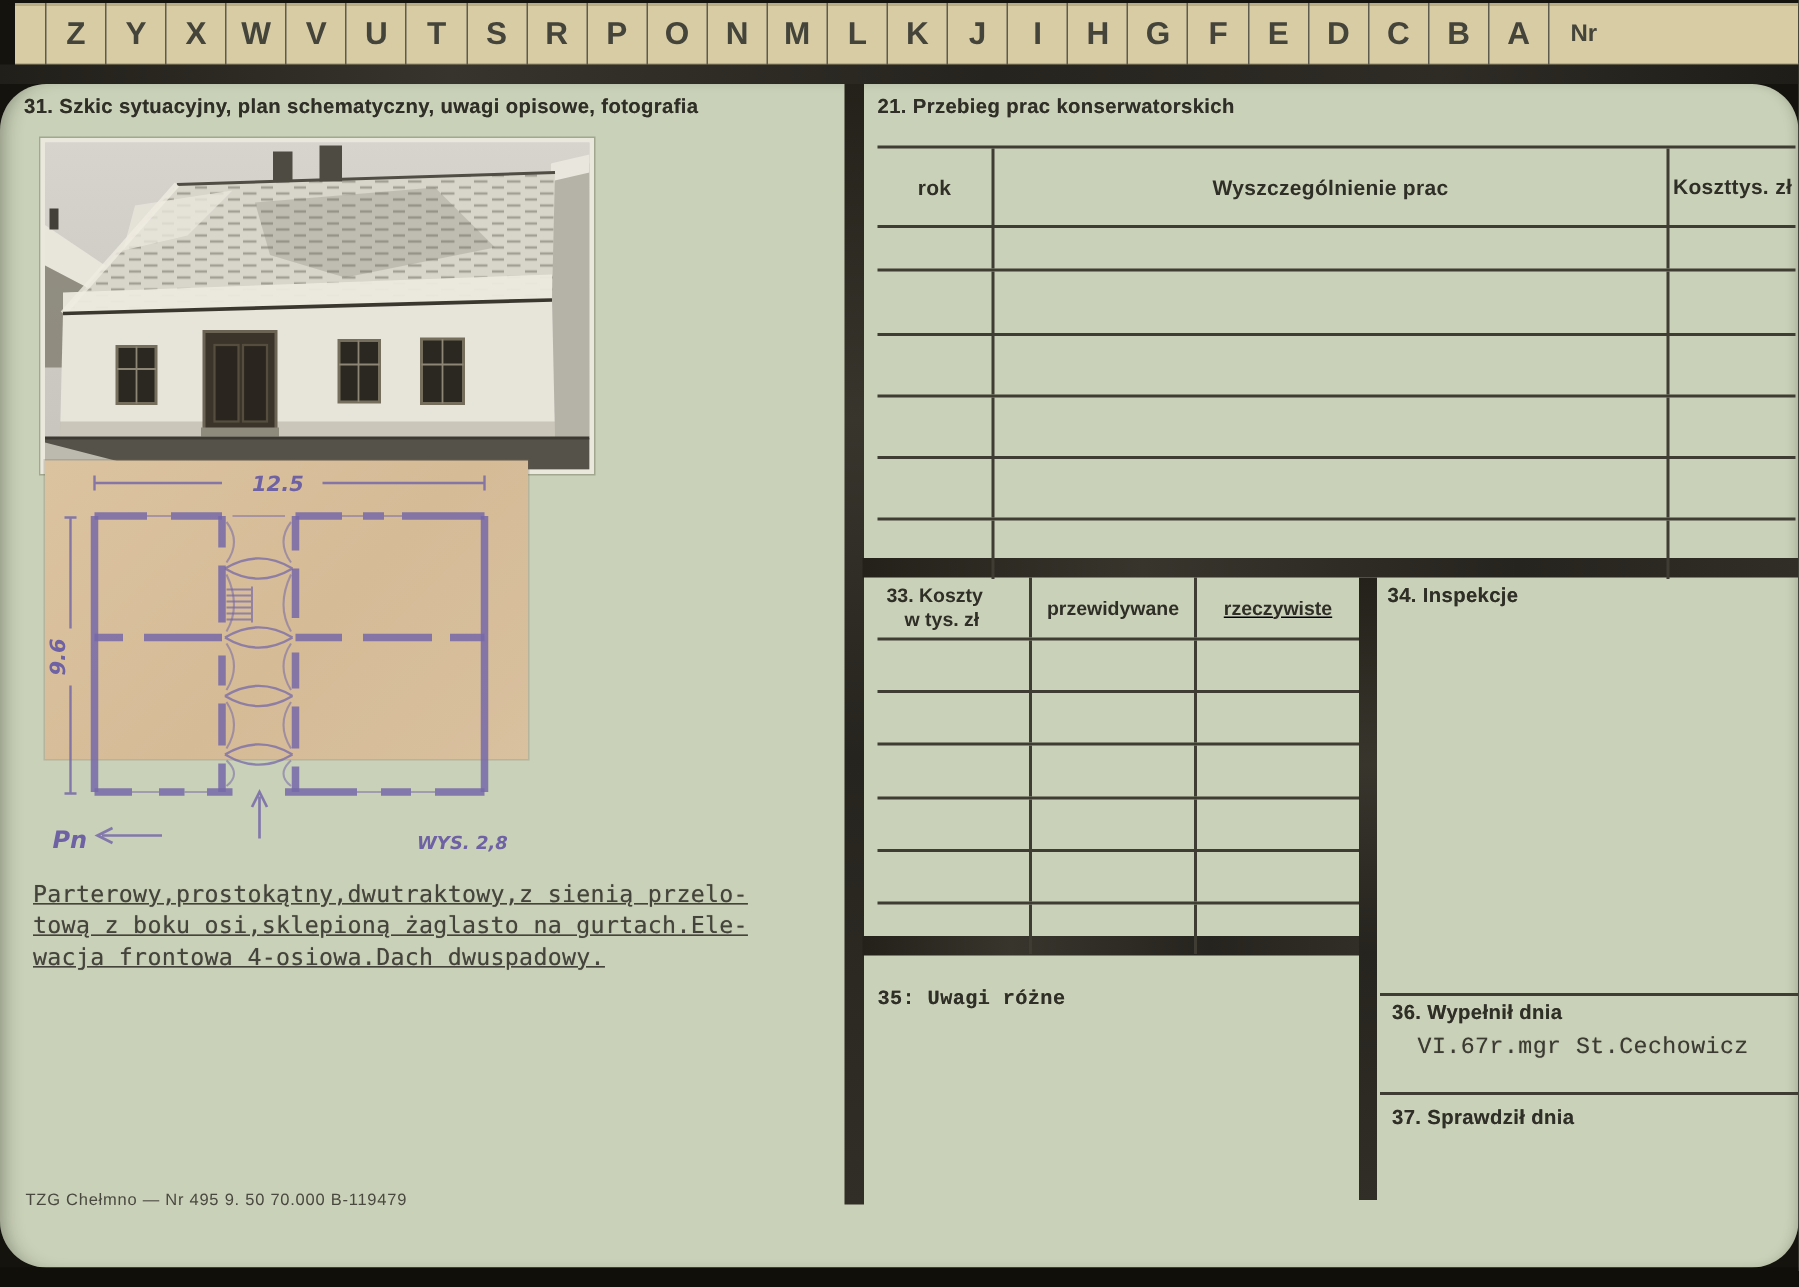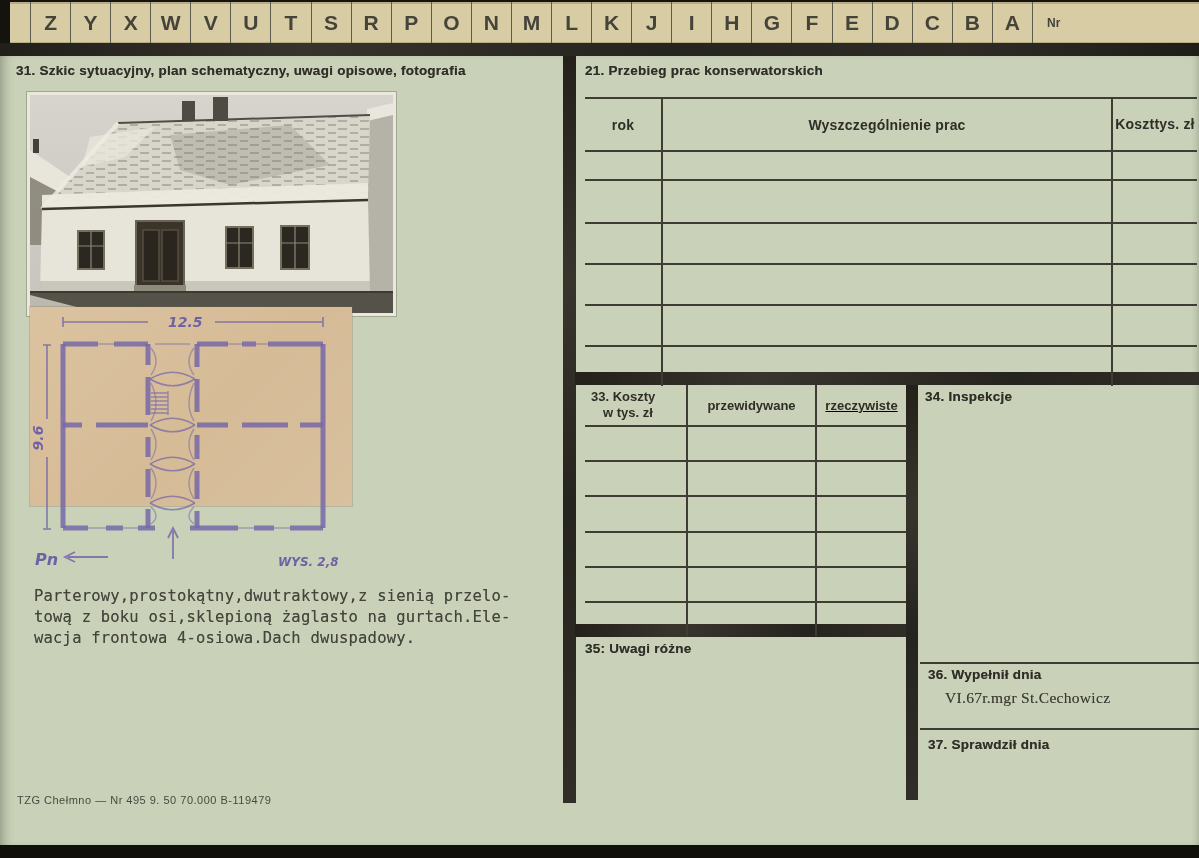--- a/index.html
+++ b/index.html
@@ -24,29 +24,30 @@
     box-shadow:inset 0 2px 0 #b9ad85, inset 0 -1px 0 #b9ad85;
   }
   .tab-lead{width:20px;border-right:1.5px solid #5c5b4e;}
   .tab-cell{
     flex:1;display:flex;align-items:center;justify-content:center;
     border-right:1.5px solid #5c5b4e;
     color:#45443b;font-weight:700;font-size:21px;
   }
   .tab-nr{
     width:152px;display:flex;align-items:center;
-    padding-left:14px;color:#45443b;font-weight:700;font-size:12px;
+    padding-left:14px;color:#45443b;font-weight:700;font-size:16px;
   }
   #topbar{position:absolute;left:0;right:0;top:43px;height:13px;
     background:linear-gradient(90deg,#211f19,#36342c 25%,#26241e 55%,#2e2c25 80%,#1f1d18);}
   
   #card{
     position:absolute;left:0;right:0;top:56px;bottom:13px;
     background:var(--green);
     box-shadow:inset 10px 0 14px -10px rgba(20,20,10,.45), inset -6px 0 10px -8px rgba(20,20,10,.4);
+    border-radius:31px;
   }
   #bottomstrip{position:absolute;left:0;right:0;bottom:0;height:13px;background:#100f0a;}
   .vbar{position:absolute;background:linear-gradient(180deg,#232119,#37352c 30%,#26241e 60%,#302e26);}
   #vbar-main{left:563px;top:0;width:13px;height:747px;}
   #vbar-right{left:906px;top:329px;width:12px;height:415px;}
   .hbar{position:absolute;background:linear-gradient(90deg,#232119,#37352c 30%,#26241e 70%,#302e26);}
   #hbar-32{left:575px;top:316px;width:624px;height:13px;}
   #hbar-33{left:575px;top:568px;width:331px;height:13px;}
   .hline{position:absolute;height:2px;background:var(--line);}
   
@@ -64,25 +65,26 @@
   }
   
   #plan{
     position:absolute;left:30px;top:251px;width:322px;height:199px;
     background:linear-gradient(135deg,#dcc3a0,#d5bb96 55%,#d9c09e);
     box-shadow:0 0 0 1px rgba(120,100,70,.25);
   }
   .plan-text{font-family:"DejaVu Sans", sans-serif;font-style:italic;fill:#6f62a4;}
   
   #description{
-    position:absolute;left:34px;top:530px;width:545px;
+    position:absolute;left:22px;top:530px;width:545px;
     font-family:"DejaVu Sans Mono", monospace;
     font-size:15.5px;line-height:21px;color:var(--type);
     white-space:pre-line;letter-spacing:.2px;
     text-shadow:0 0 .5px rgba(60,60,50,.55);
+    text-decoration:underline;
   }
   #imprint{
     position:absolute;left:17px;top:738px;
     font-size:11px;color:#4a4940;letter-spacing:.5px;
   }
   
   #t32{position:absolute;left:585px;top:41px;width:612px;border-top:2.5px solid var(--line);}
   #t32 .thead{display:flex;height:51px;border-bottom:2px solid var(--line);}
   #t32 .c{box-sizing:border-box;}
   #t32 .c-rok{width:76px;display:flex;align-items:center;justify-content:center;}
@@ -92,31 +94,31 @@
   #t32 .hdr-text{color:var(--label);font-size:14px;font-weight:700;letter-spacing:.2px;}
   #t32 .trow{display:flex;height:39px;border-bottom:2px solid var(--line);}
   #t32 .trow:first-child{height:27px;}
   #t32 .trow:nth-child(2){height:41px;}
   #t32 .trow:last-child{border-bottom:none;}
   
   #t33{position:absolute;left:585px;top:329px;width:321px;}
   #t33 .thead{display:flex;height:40px;border-bottom:2px solid var(--line);}
   #t33 .c{box-sizing:border-box;}
   #t33 .c33a{width:101px;display:flex;flex-direction:column;justify-content:center;padding-left:6px;line-height:16px;}
-  #t33 .c33b{width:131px;border-left:2px solid var(--line);border-right:2px solid var(--line);
+  #t33 .c33b{width:112px;border-left:2px solid var(--line);border-right:2px solid var(--line);
     display:flex;align-items:center;justify-content:center;}
   #t33 .c33c{flex:1;display:flex;align-items:center;justify-content:center;text-decoration:underline;}
   #t33 .hdr-text{color:var(--label);font-size:13px;font-weight:700;}
   #t33 .indent{padding-left:12px;}
   #t33 .trow{display:flex;height:33.2px;border-bottom:2px solid var(--line);}
   #t33 .trow:last-child{border-bottom:none;}
   
   #s36-value{
     position:absolute;left:945px;top:633px;
-    font-family:Liberation Serif, serif;font-size:15.5px;color:#3c3b33;
+    font-family:Liberation Mono, monospace;font-size:15.5px;color:#3c3b33;
     letter-spacing:.3px;text-shadow:0 0 .5px rgba(50,50,40,.5);white-space:nowrap;
   }
 </style>
 </head>
 <body>
 
 <div id="stage">
 
   <div id="tabstrip">
     <div class="tab-lead"></div>
@@ -384,21 +386,21 @@
           <div class="trow">
             <div class="c c33a"></div>
             <div class="c c33b"></div>
             <div class="c c33c"></div>
           </div>
         </div>
     </div>
 
     <div class="sec-title" style="left:925px;top:333px;">34. Inspekcje</div>
 
-    <div class="sec-title" style="left:585px;top:585px;">35: Uwagi różne</div>
+    <div class="sec-title" style="left:585px;top:603px;font-family:Liberation Mono, monospace;">35: Uwagi różne</div>
 
     <div class="hline" style="left:920px;top:606px;width:279px;"></div>
     <div class="sec-title" style="left:928px;top:611px;">36. Wypełnił dnia</div>
     <div id="s36-value">VI.67r.mgr St.Cechowicz</div>
 
     <div class="hline" style="left:920px;top:672px;width:279px;"></div>
     <div class="sec-title" style="left:928px;top:681px;">37. Sprawdził dnia</div>
 
   </div>
 

